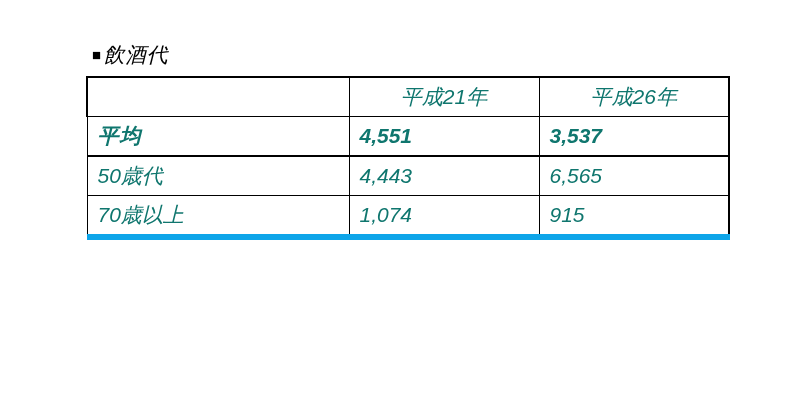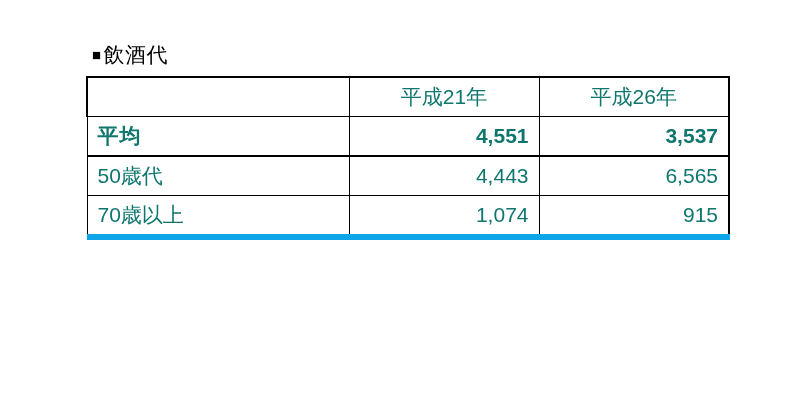--- a/index.html
+++ b/index.html
@@ -12,20 +12,21 @@
     background: #ffffff;
     font-family: "Liberation Sans", sans-serif;
     color: #000000;
     overflow: hidden;
   }
   .page {
     position: relative;
     width: 655px;
     height: 404px;
     box-sizing: border-box;
+    font-style: italic;
   }
   .heading {
     position: absolute;
     left: 92px;
     top: 42px;
     font-size: 21px;
     line-height: 26px;
     letter-spacing: 0.5px;
     white-space: nowrap;
     color: #000000;
@@ -74,21 +75,21 @@
     border-top: 2px solid #000000;
   }
   table.data thead th.hdr.last {
     border-right: 2px solid #000000;
   }
   td.label {
     text-align: left;
     border-left: 2px solid #000000;
   }
   td.value {
-    text-align: right;
+    text-align: left;
   }
   td.value.last {
     border-right: 2px solid #000000;
   }
   tr.avg td {
     font-weight: bold;
     border-bottom: 2px solid #000000;
   }
   tr.avg td.label {
     letter-spacing: 1px;

